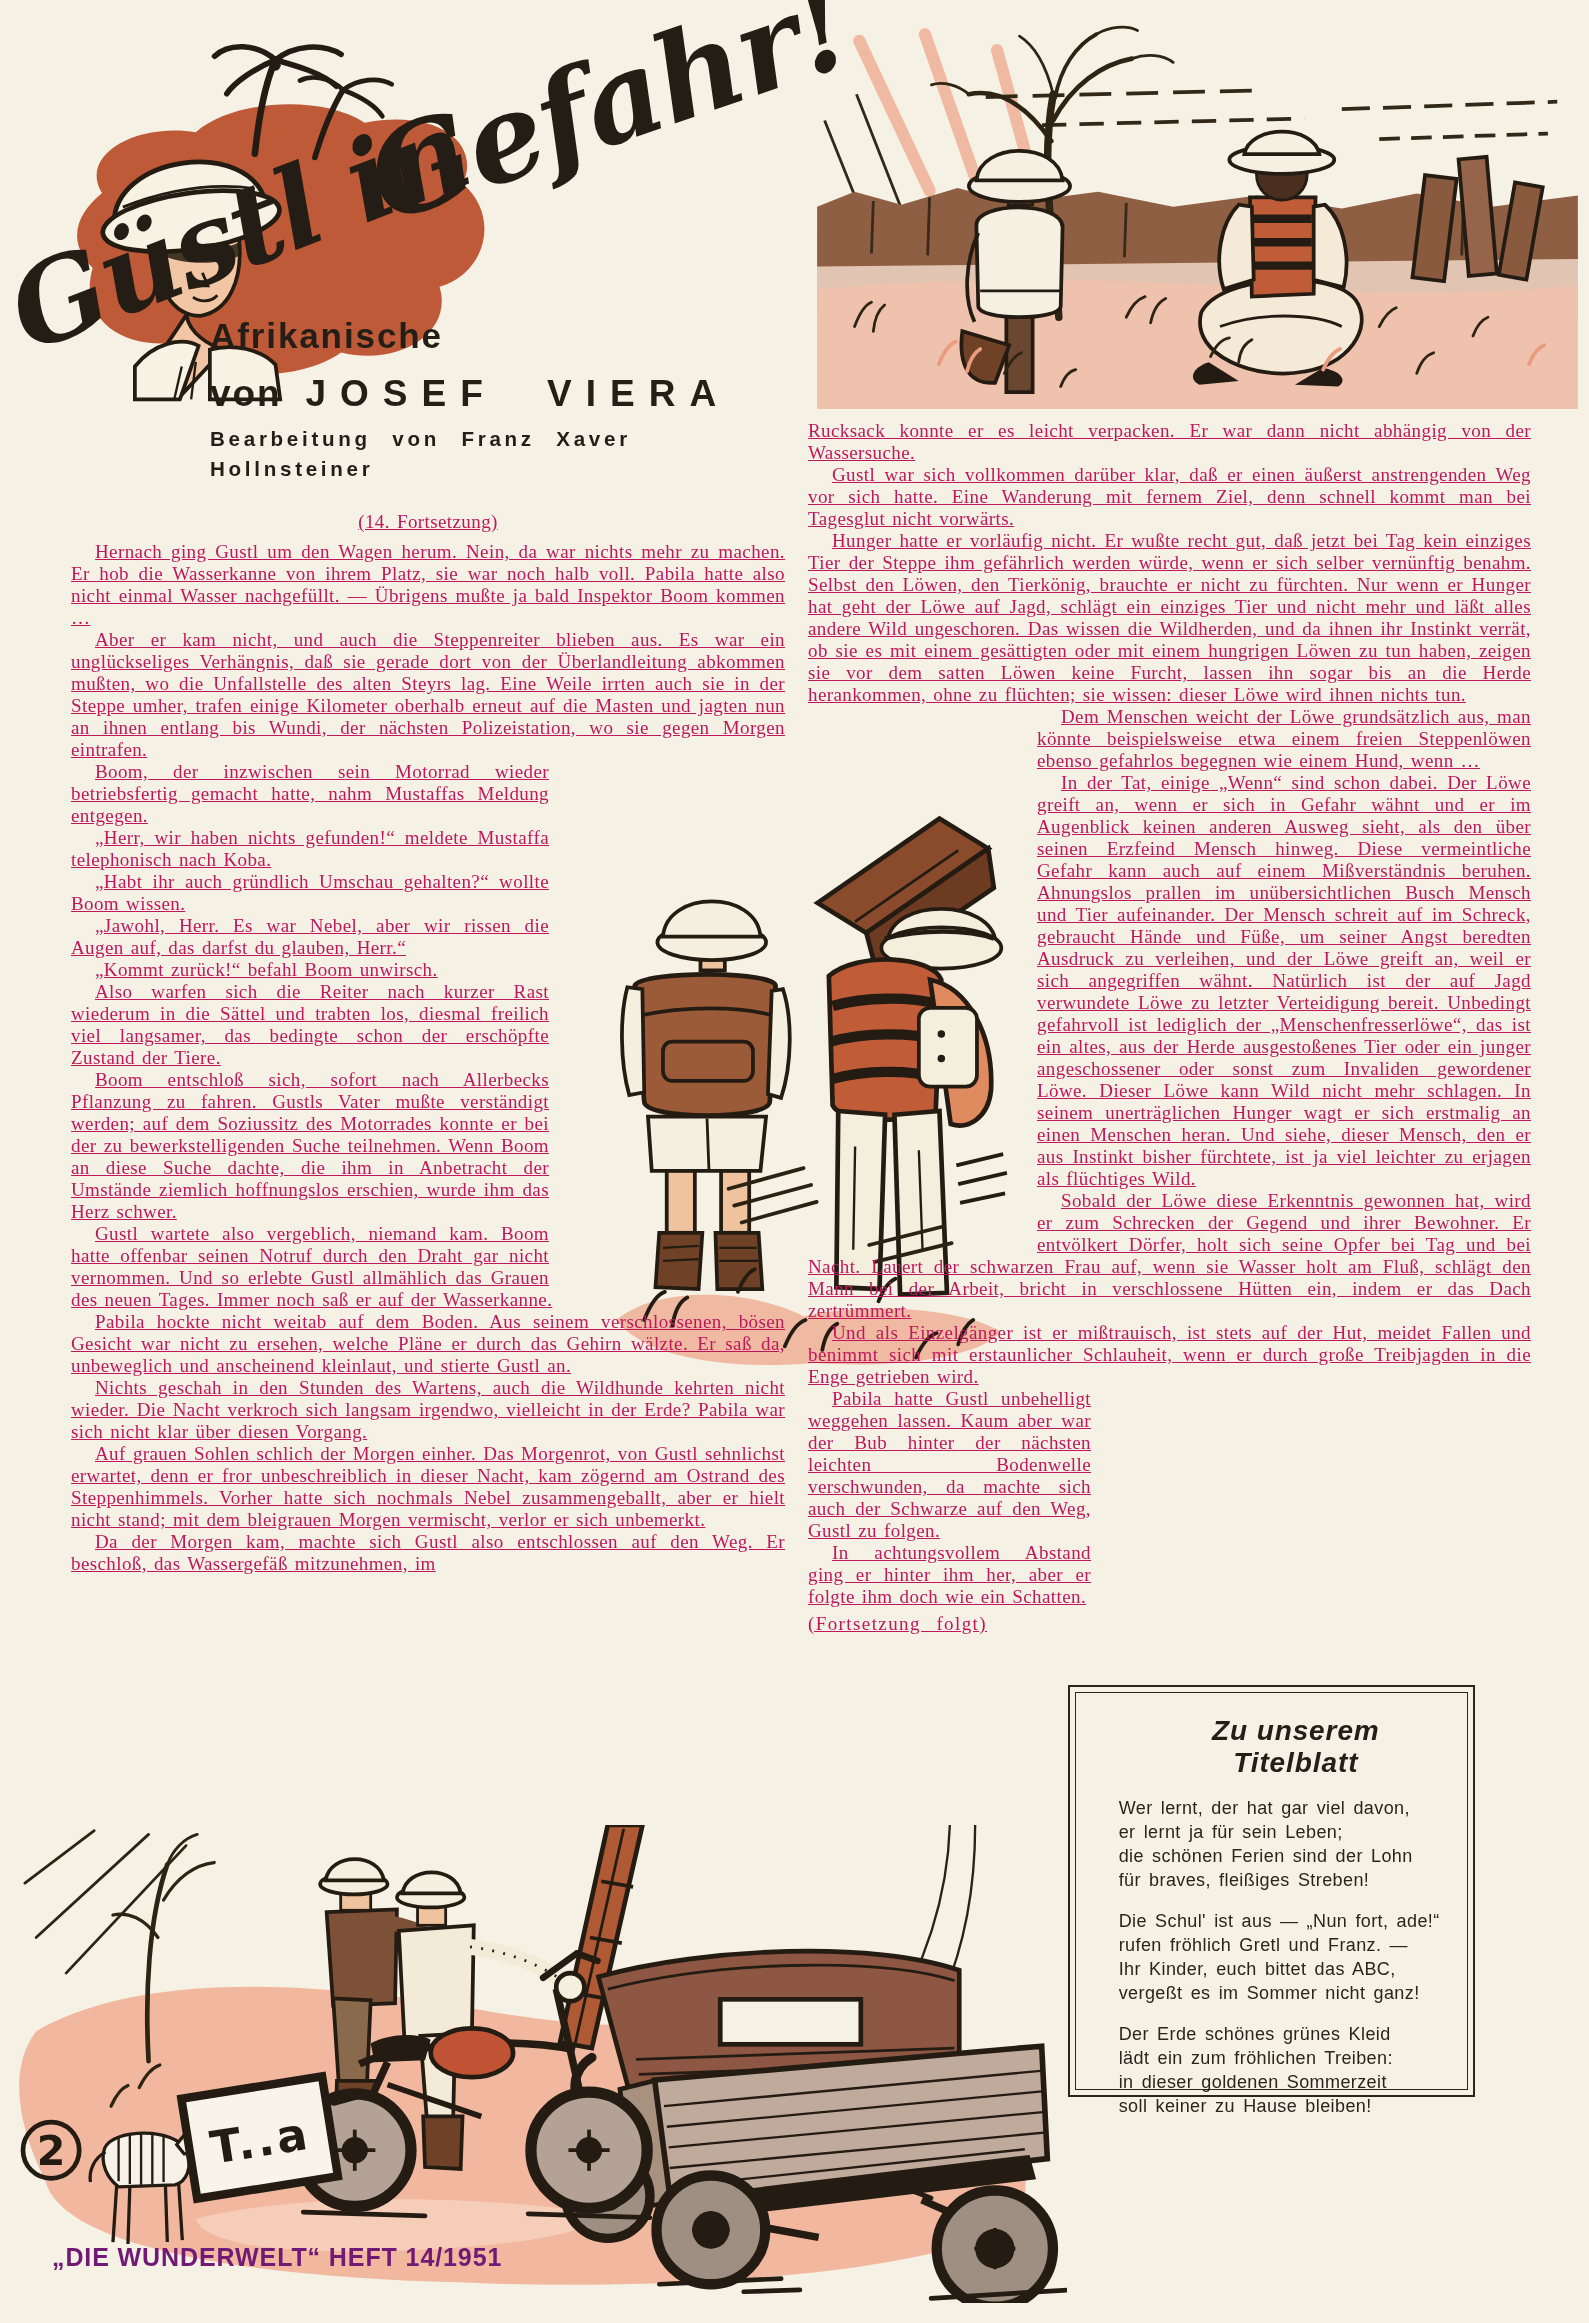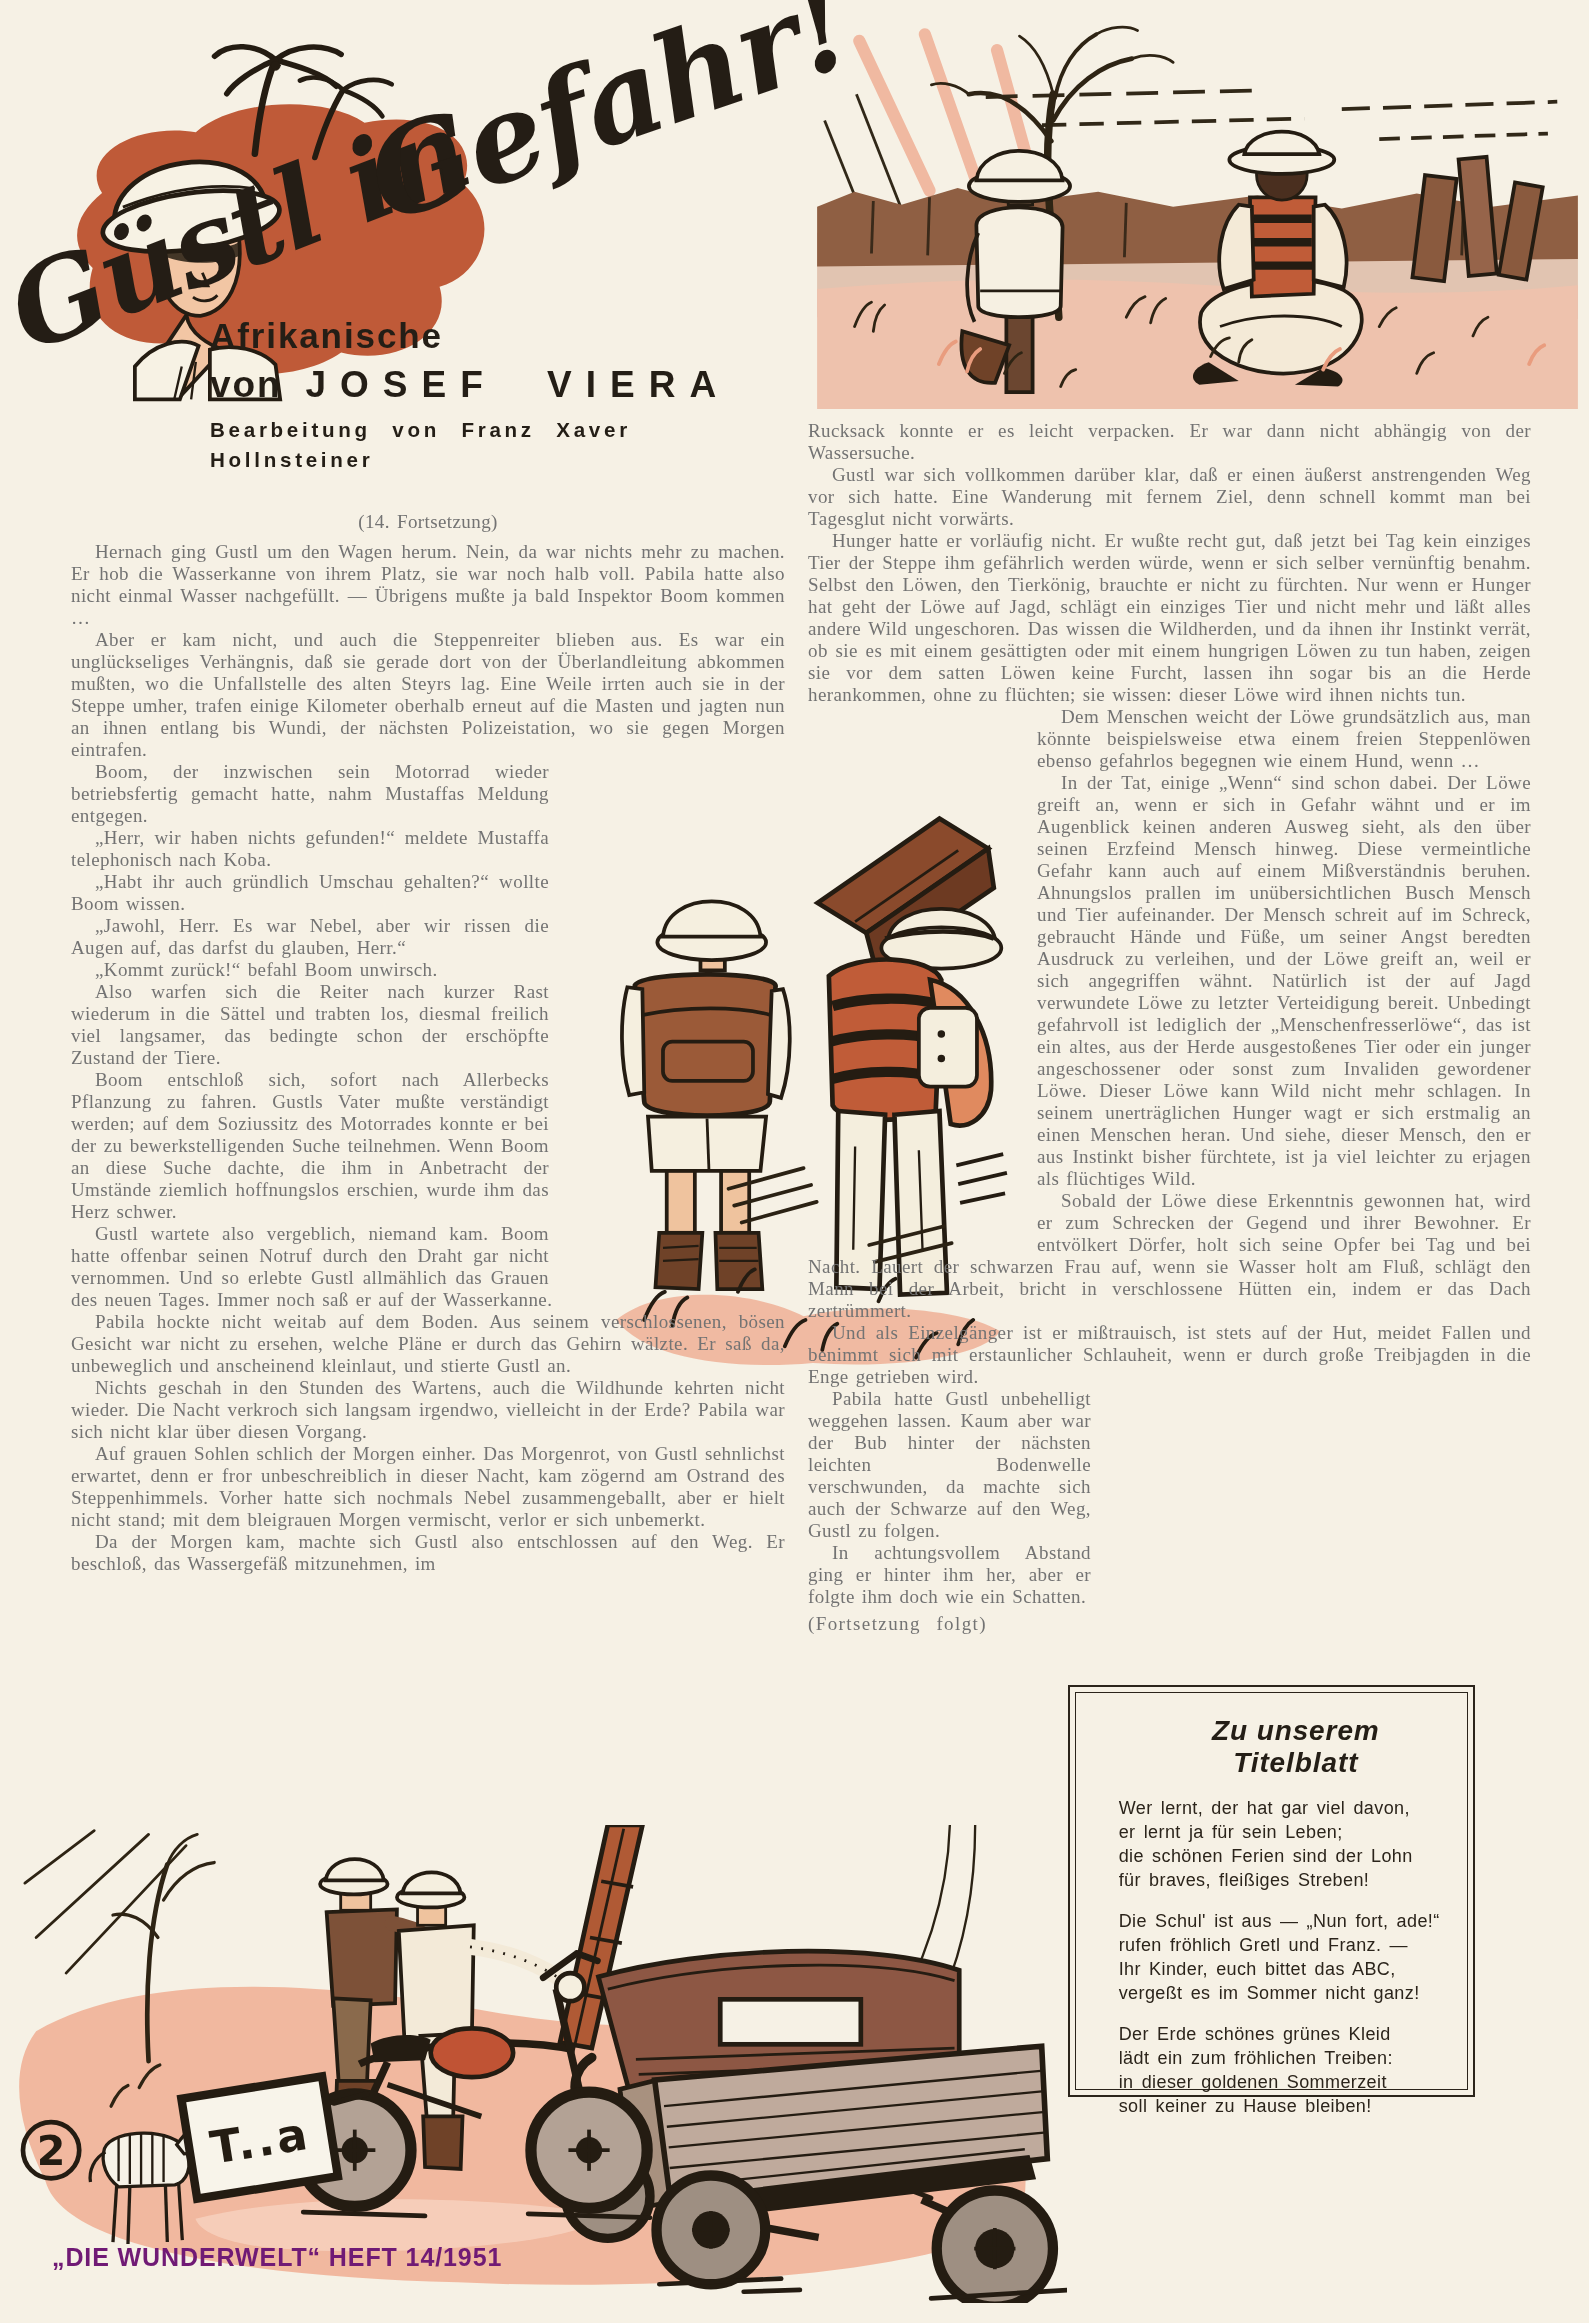--- a/index.html
+++ b/index.html
@@ -14,31 +14,31 @@
     color:#241d15;white-space:nowrap;transform:rotate(-21deg);transform-origin:0 50%;
     letter-spacing:-1.9px;z-index:6;
   }
   #title-part1{left:15px;top:251px;font-size:111px;}
   #title-part2{left:373px;top:112px;font-size:120px;transform:rotate(-19deg);}
   .byline{
     position:absolute;left:210px;top:315px;width:551px;text-align:left;
     font-family:"Liberation Sans",sans-serif;font-weight:bold;color:#241e16;z-index:5;
   }
   .byline-l1,.byline-l2{font-size:35px;line-height:42px;letter-spacing:1.9px;}
-  .byline-l3{font-size:37px;line-height:47px;margin-top:4px;}
+  .byline-l3{font-size:37px;line-height:47px;margin-top:13px;}
   .byline-l3 .von{letter-spacing:1.9px;margin-right:24px;}
   .byline-l3 .author{letter-spacing:14px;word-spacing:26px;}
   .byline-l4{font-size:20.6px;line-height:30px;letter-spacing:3.7px;word-spacing:12px;margin-top:6.6px;}
   
   .col{position:absolute;z-index:4;}
   #col-left{left:71px;top:511px;width:714px;}
   #col-right{left:808px;top:420px;width:723px;}
   p.story{
     margin:0;text-indent:24px;text-align:justify;
-    font-size:19px;line-height:22px;letter-spacing:0.4px;word-spacing:1.9px;color:#737373;
+    font-size:19px;line-height:22px;letter-spacing:0.4px;word-spacing:1.9px;color:#be185d;text-decoration:underline;
   }
   p.noindent{text-indent:0;}
   p.head-cont{text-align:center;text-indent:0;margin-bottom:8px;}
   .spacer-left-col{float:right;width:236px;height:525px;}
   .spacer-right-col-1{float:left;width:229px;height:527px;margin-top:22.5px;}
   .spacer-right-col-2{float:right;width:440px;height:450px;margin-top:43px;}
   p.fortsetzung{text-indent:0;margin-top:4.7px;text-align:left;letter-spacing:1.4px;word-spacing:9.4px;}
   
   .poem-box{position:absolute;left:1068px;top:1685px;width:403px;height:408px;
     border:2.8px solid #2b241b;z-index:5;background:rgba(246,241,229,0.6);}

